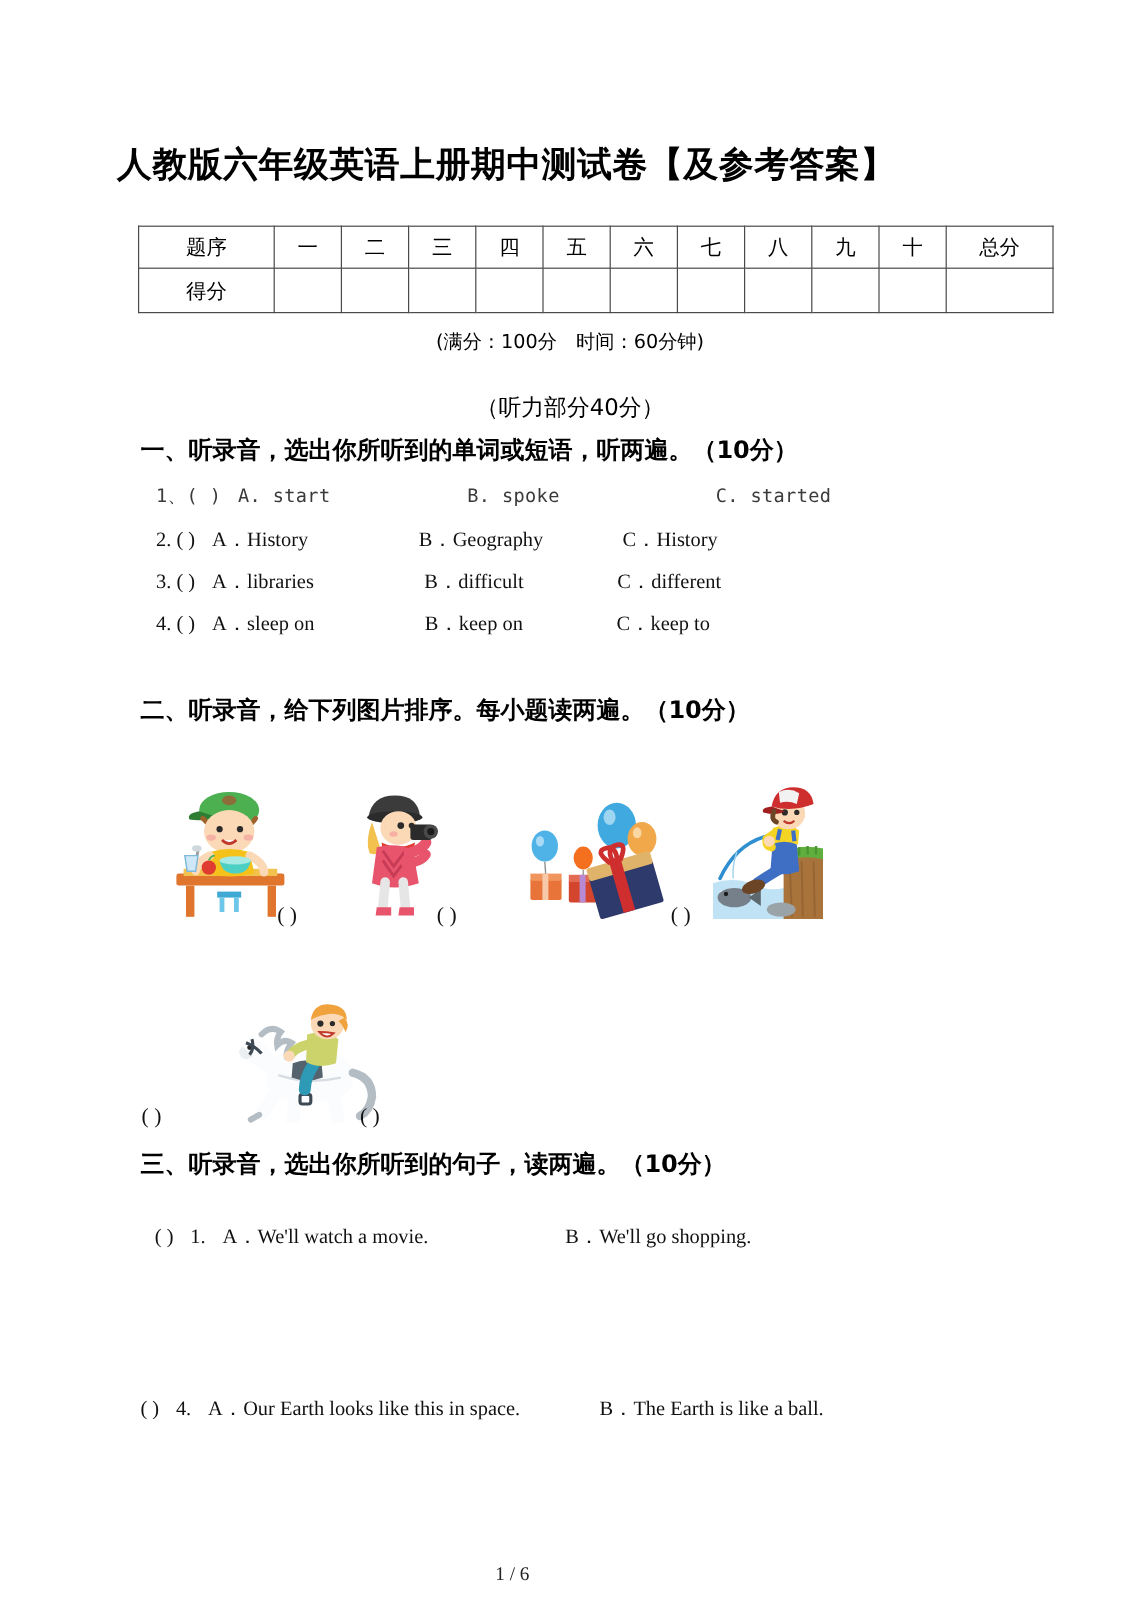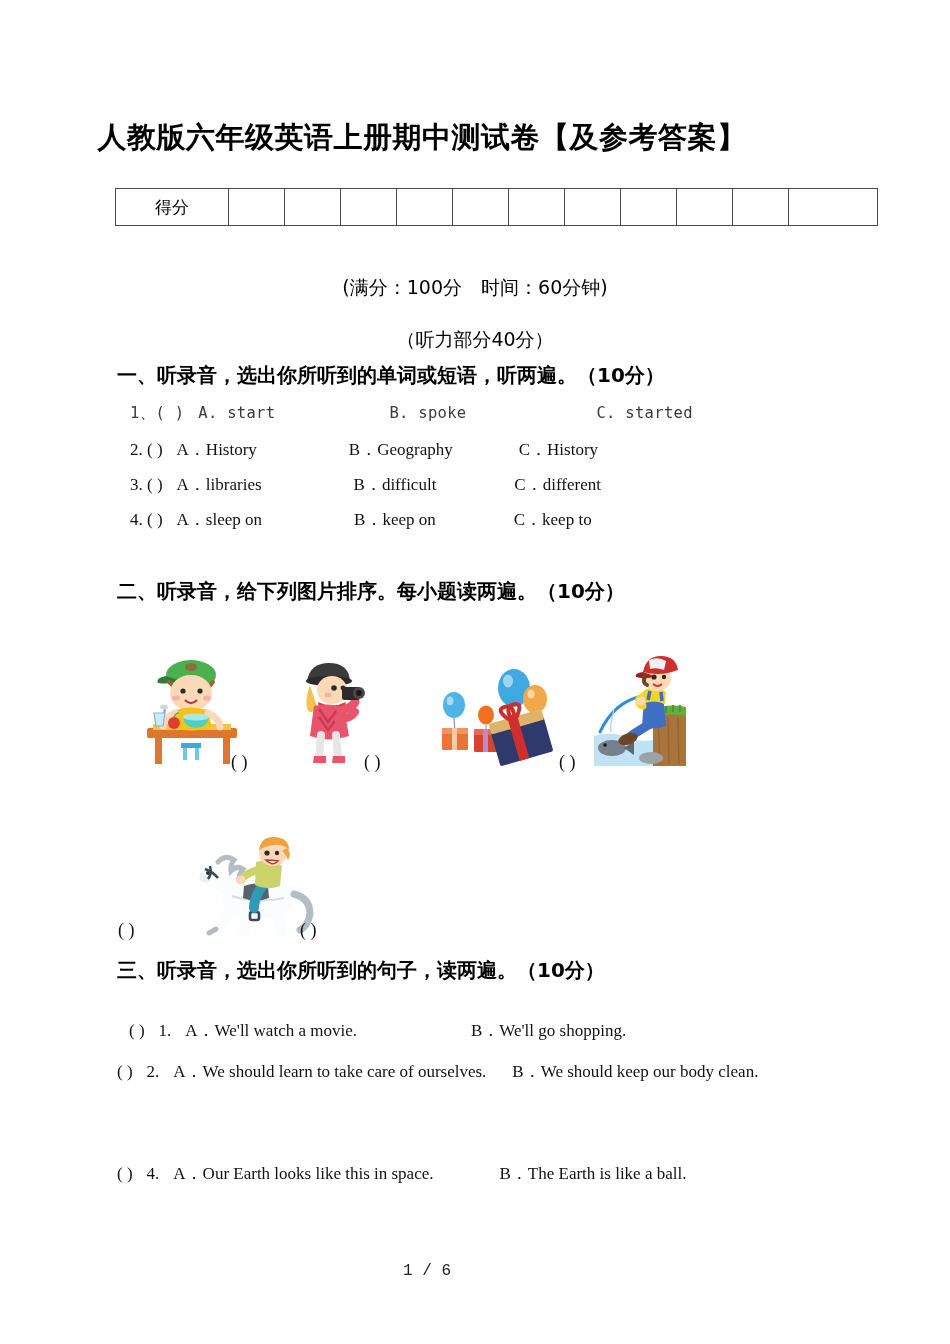--- a/index.html
+++ b/index.html
@@ -58,21 +58,21 @@
   .col-head  { width: 112px; }
   .col-num   { width: 55px;  }
   .col-total { width: 88px;  }
 
   
   .meta-line {
     position: absolute;
     width: 950px;
     text-align: center;
     font-family: "DejaVu Sans", sans-serif;
-    font-size: 19px;
+    font-size: 16px;
     white-space: nowrap;
   }
   .meta-full  { top: 275px; }
   .meta-part  { top: 327px; font-size: 19px; }
 
   
   .sec-heading {
     position: absolute;
     left: 117px;
     font-family: "DejaVu Sans", sans-serif;
@@ -120,37 +120,51 @@
     position: absolute;
     font-family: "Liberation Serif", serif;
     font-size: 18px;
     color: #111;
     white-space: nowrap;
   }
 
   
   .footer {
     position: absolute;
-    left: 0; top: 1262px;
+    left: 0; top: 1304px;
     width: 854px;
     text-align: center;
-    font-family: Liberation Mono, monospace;
+    font-family: Liberation Serif, serif;
     font-size: 16px;
     color: #222;
   }
 </style>
 </head>
 <body>
 
 <div class="page">
 
   <div class="doc-title">人教版六年级英语上册期中测试卷【及参考答案】</div>
 
   <table class="score-table">
     <tbody>
+        <tr class="row-head">
+      <td class="col-head">题序</td>
+      <td class="col-num">一</td>
+      <td class="col-num">二</td>
+      <td class="col-num">三</td>
+      <td class="col-num">四</td>
+      <td class="col-num">五</td>
+      <td class="col-num">六</td>
+      <td class="col-num">七</td>
+      <td class="col-num">八</td>
+      <td class="col-num">九</td>
+      <td class="col-num">十</td>
+      <td class="col-total">总分</td>
+    </tr>
     <tr class="row-score">
       <td class="col-head">得分</td>
       <td class="col-num"></td>
       <td class="col-num"></td>
       <td class="col-num"></td>
       <td class="col-num"></td>
       <td class="col-num"></td>
       <td class="col-num"></td>
       <td class="col-num"></td>
       <td class="col-num"></td>
@@ -391,23 +405,20 @@
     </svg>
   </div>
   <div class="paren" style="left:300px; top:920px;">(   )</div>
 
   <div class="sec-heading" style="top:957px;">三、听录音，选出你所听到的句子，读两遍。（10分）</div>
 
   <div class="q-line" style="top:1019px; left:117px;margin-left:12px;">
     <span>(    )</span><span class="sp-5"></span><span>1.</span><span class="sp-5"></span><span>A．We'll watch a movie.</span><span class="sp-1"></span><span class="sp-3"></span><span>B．We'll go shopping.</span>
   </div>
 
-  <div class="q-wrap" style="top:1054px;">
-    <span>(    )</span><span class="sp-5"></span><span>2.</span><span class="sp-5"></span><span>A．We should learn to take care of ourselves.</span><span class="sp-4"></span><span>B．We should keep our body clean.</span>
-  </div>
 
 
   <div class="q-line" style="top:1162px; left:117px;">
     <span>(    )</span><span class="sp-5"></span><span>4.</span><span class="sp-5"></span><span>A．Our Earth looks like this in space.</span><span class="sp-2"></span><span class="sp-5"></span><span>B．The Earth is like a ball.</span>
   </div>
 
   <div class="footer">1 / 6</div>
 
 </div>
 

